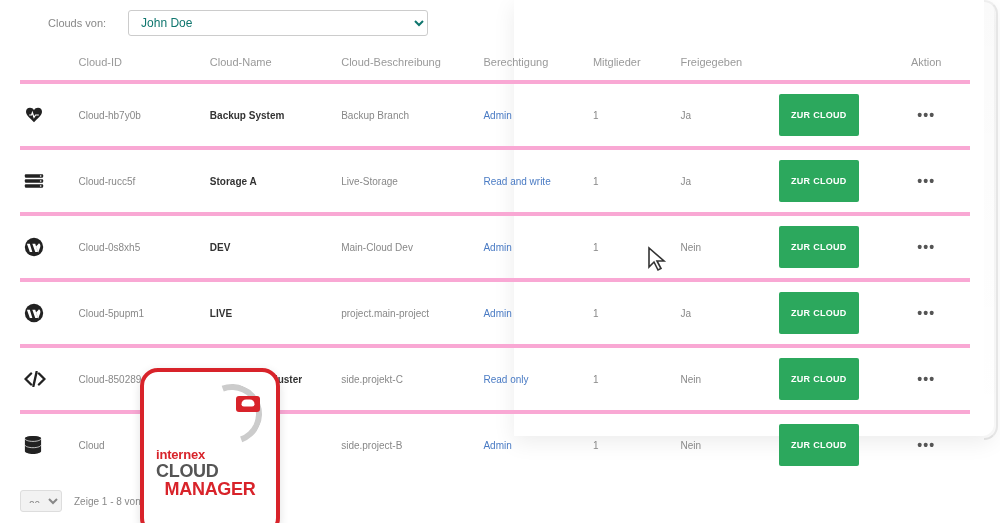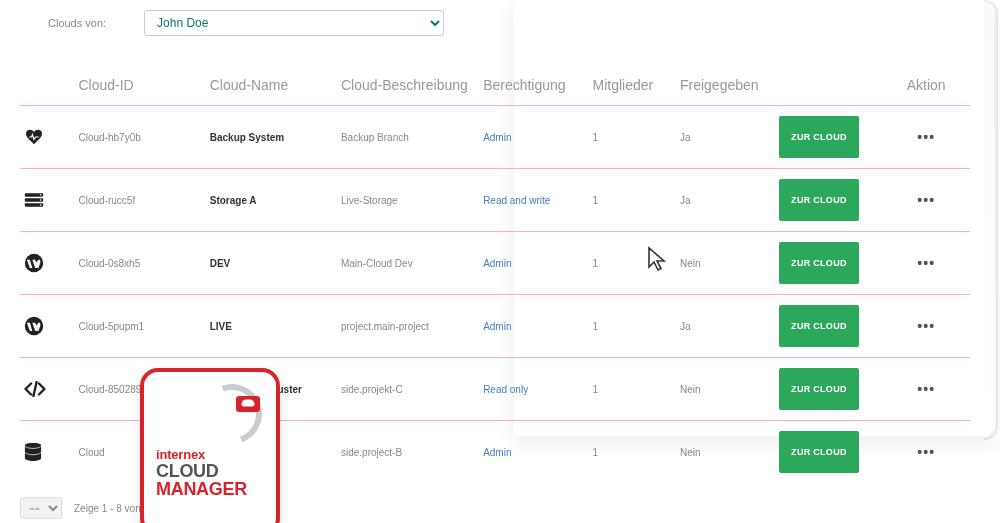--- a/index.html
+++ b/index.html
@@ -10,22 +10,22 @@
       height: 523px;
       position: relative;
       overflow: hidden;
     }
     .container {
       padding: 10px 30px 10px 20px;
     }
     .filter-row {
       display: flex;
       align-items: center;
-      gap: 38px;
-      margin-bottom: 33px;
+      gap: 22px;
+      margin-bottom: 12px;
       padding-left: 28px;
     }
     .filter-label {
       font-size: 11px;
       color: #888;
     }
     .filter-select {
       width: 300px;
       height: 26px;
       font-size: 12px;
@@ -34,27 +34,27 @@
       border-radius: 3px;
       background: #fff;
       color: #0f766e;
     }
     table {
       width: 100%;
       border-collapse: collapse;
     }
     thead th {
       text-align: left;
-      font-size: 14px;
+      font-size: 11px;
       font-weight: 500;
       color: #999;
       padding: 8px 6px 12px 6px;
     }
     tbody tr {
-      border-top: 1px solid #f9a8d4;
+      border-top: 4px solid #f9a8d4;
     }
     tbody td {
       padding: 10px 6px;
       font-size: 10px;
       color: #888;
       vertical-align: middle;
     }
     .col-icon { width: 48px; padding-left: 4px; padding-right: 4px; }
     .col-id { width: 120px; }
     .col-name { width: 120px; }
@@ -151,21 +151,21 @@
       top: 41%;
       left: 50%;
       transform: translate(-50%, -50%);
       width: 13px;
       height: 7px;
       background: #fff;
       border-radius: 6px 6px 3px 3px;
     }
     .logo-text-1 { font-size: 13px; font-weight: 700; color: #d8232a; margin-top: 40px; letter-spacing: -0.2px; }
     .logo-text-2 { font-size: 18px; font-weight: 700; color: #555; line-height: 1.0; letter-spacing: -0.3px; }
-    .logo-text-3 { font-size: 18px; font-weight: 900; color: #d8232a; line-height: 1.0; letter-spacing: -0.3px; }
+    .logo-text-3 { font-size: 18px; font-weight: 900; color: #d8232a; line-height: 1.0; letter-spacing: -0.3px; text-align: center; }
     .cursor {
       position: absolute;
       left: 645px;
       top: 245px;
       pointer-events: none;
     }
     .right-edge {
       position: absolute;
       right: 2px;
       top: 0;

